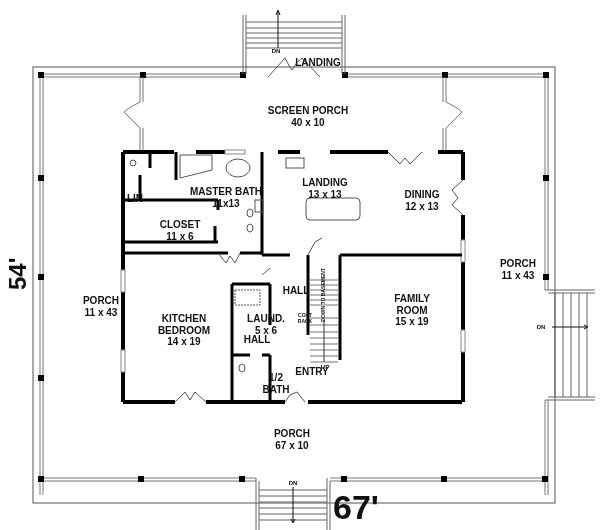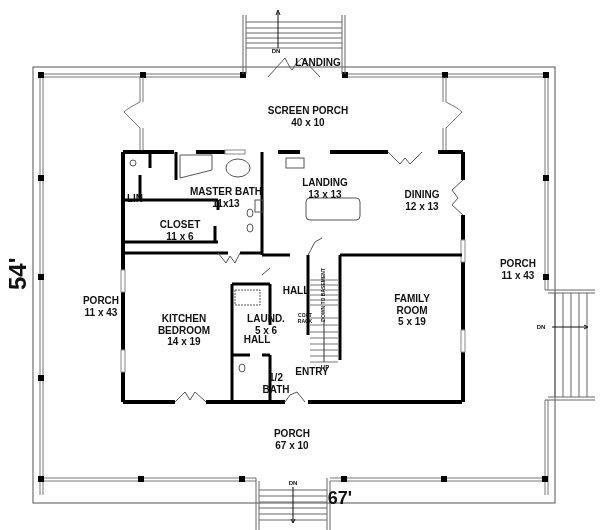--- a/index.html
+++ b/index.html
@@ -267,28 +267,28 @@
 <div class="lbl rm" style="left:260px;top:372px">
   <span>1/2</span>
   <span>BATH</span>
 </div>
 
 <div class="lbl rm" style="left:312px;top:366px">ENTRY</div>
 
 <div class="lbl rm" style="left:396px;top:293px">
   <span>FAMILY</span>
   <span>ROOM</span>
-  <span>5 x 19</span>
+  <span>15 x 19</span>
 </div>
 
 <div class="lbl rm" style="left:276px;top:428px">
   <span>PORCH</span>
   <span>67 x  10</span>
 </div>
 
 <div class="lbl sm" style="left:325px;top:364px">UP</div>
 <div class="lbl tiny" style="left:324px;top:292px;transform:translateX(-50%) rotate(-90deg);">DOWN TO BASEMENT</div>
 
 <div class="lbl sm" style="left:541px;top:324px">DN</div>
 <div class="lbl sm" style="left:293px;top:480px">DN</div>
 
-<div class="lbl dim" style="left:340px;top:488px;font-size:18px">67'</div>
+<div class="lbl dim" style="left:356px;top:488px;font-size:34px">67'</div>
 <div class="lbl dim" style="left:18px;top:260px;font-size:24px;transform:translateX(-50%) rotate(-90deg);">54'</div>
 
 </body></html>

